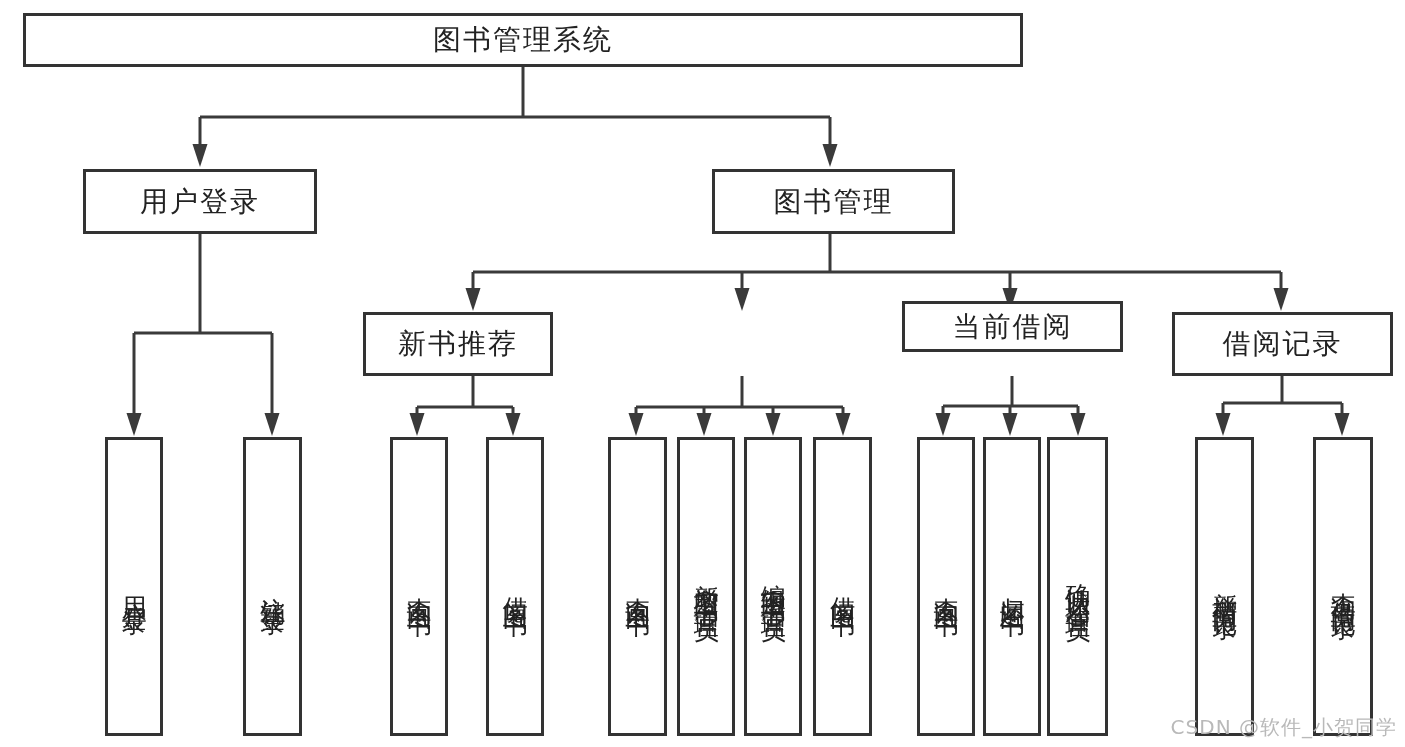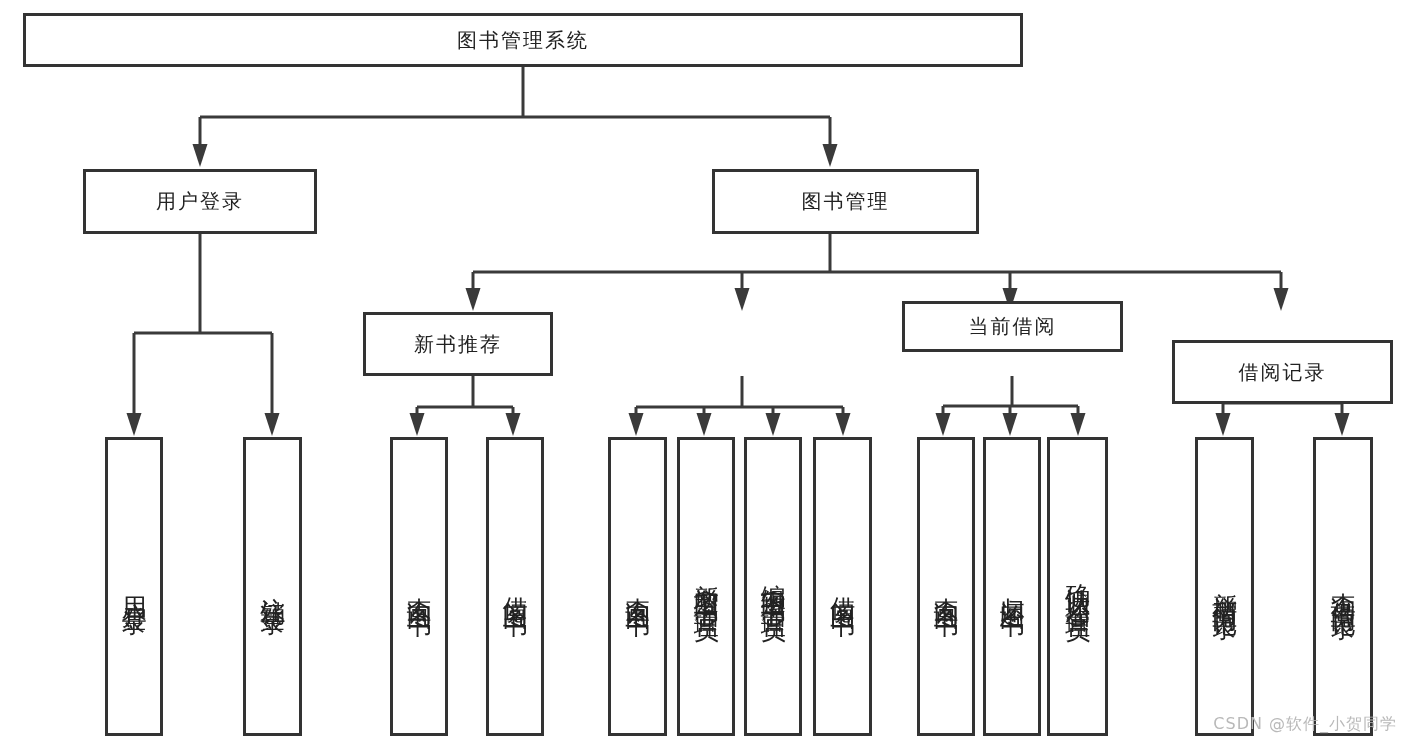--- a/index.html
+++ b/index.html
@@ -8,28 +8,28 @@
     overflow:hidden;
     font-family:"DejaVu Sans","Liberation Sans",sans-serif;
     color:#222222;
   }
   #connector-layer { position:absolute; left:0; top:0; pointer-events:none; }
   .box {
     position:absolute; box-sizing:border-box; background:#ffffff;
     border:3px solid #333333; display:flex; align-items:center; justify-content:center;
     z-index:2;
   }
-  .hlabel { font-size:20px; letter-spacing:2px; white-space:nowrap; }
+  .hlabel { font-size:28px; letter-spacing:2px; white-space:nowrap; }
   .vleaf {
     writing-mode:vertical-rl; text-orientation:mixed;
     font-size:25px; letter-spacing:5px; line-height:1.1;
   }
   .watermark {
     position:absolute; right:8px; top:714px; z-index:5;
-    font-size:16px; color:#b9b9b9; letter-spacing:1px; white-space:nowrap;
+    font-size:20px; color:#b9b9b9; letter-spacing:1px; white-space:nowrap;
   }
 </style>
 </head>
 <body>
 
 <div id="stage">
 
   <svg id="connector-layer" width="1405" height="747" viewBox="0 0 1405 747">
     <g stroke="#3a3a3a" stroke-width="3" fill="none">
 
@@ -113,25 +113,25 @@
       <polygon points="1070.5,413 1085.5,413 1078,436"></polygon>
 
       <polygon points="1215.5,413 1230.5,413 1223,436"></polygon>
       <polygon points="1334.5,413 1349.5,413 1342,436"></polygon>
     </g>
   </svg>
 
   <div class="box hlabel" style="left:23px; top:13px; width:1000px; height:54px;">图书管理系统</div>
 
   <div class="box hlabel" style="left:83px; top:169px; width:234px; height:65px;">用户登录</div>
-  <div class="box hlabel" style="left:712px; top:169px; width:267px; height:65px;">图书管理</div>
+  <div class="box hlabel" style="left:712px; top:169px; width:243px; height:65px;">图书管理</div>
 
   <div class="box hlabel" style="left:363px; top:312px; width:190px; height:64px;">新书推荐</div>
   <div class="box hlabel" style="left:902px; top:301px; width:221px; height:51px;">当前借阅</div>
-  <div class="box hlabel" style="left:1172px; top:312px; width:221px; height:64px;margin-top:28px;">借阅记录</div>
+  <div class="box hlabel" style="left:1172px; top:312px; width:221px; height:64px;">借阅记录</div>
 
   <div class="box vleaf" style="left:105px; top:437px; width:58px; height:299px;">用户登录</div>
   <div class="box vleaf" style="left:243px; top:437px; width:59px; height:299px;">注销登录</div>
 
   <div class="box vleaf" style="left:390px; top:437px; width:58px; height:299px;">查询图书</div>
   <div class="box vleaf" style="left:486px; top:437px; width:58px; height:299px;">借阅图书</div>
 
   <div class="box vleaf" style="left:608px; top:437px; width:59px; height:299px;">查询图书</div>
   <div class="box vleaf" style="left:677px; top:437px; width:58px; height:299px;">新增图书（管理员）</div>
   <div class="box vleaf" style="left:744px; top:437px; width:58px; height:299px;">编辑图书（管理员）</div>

